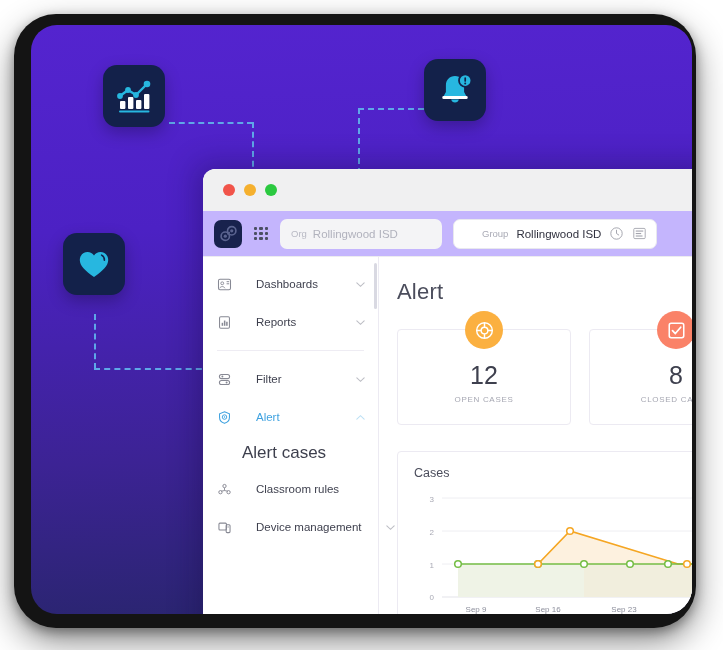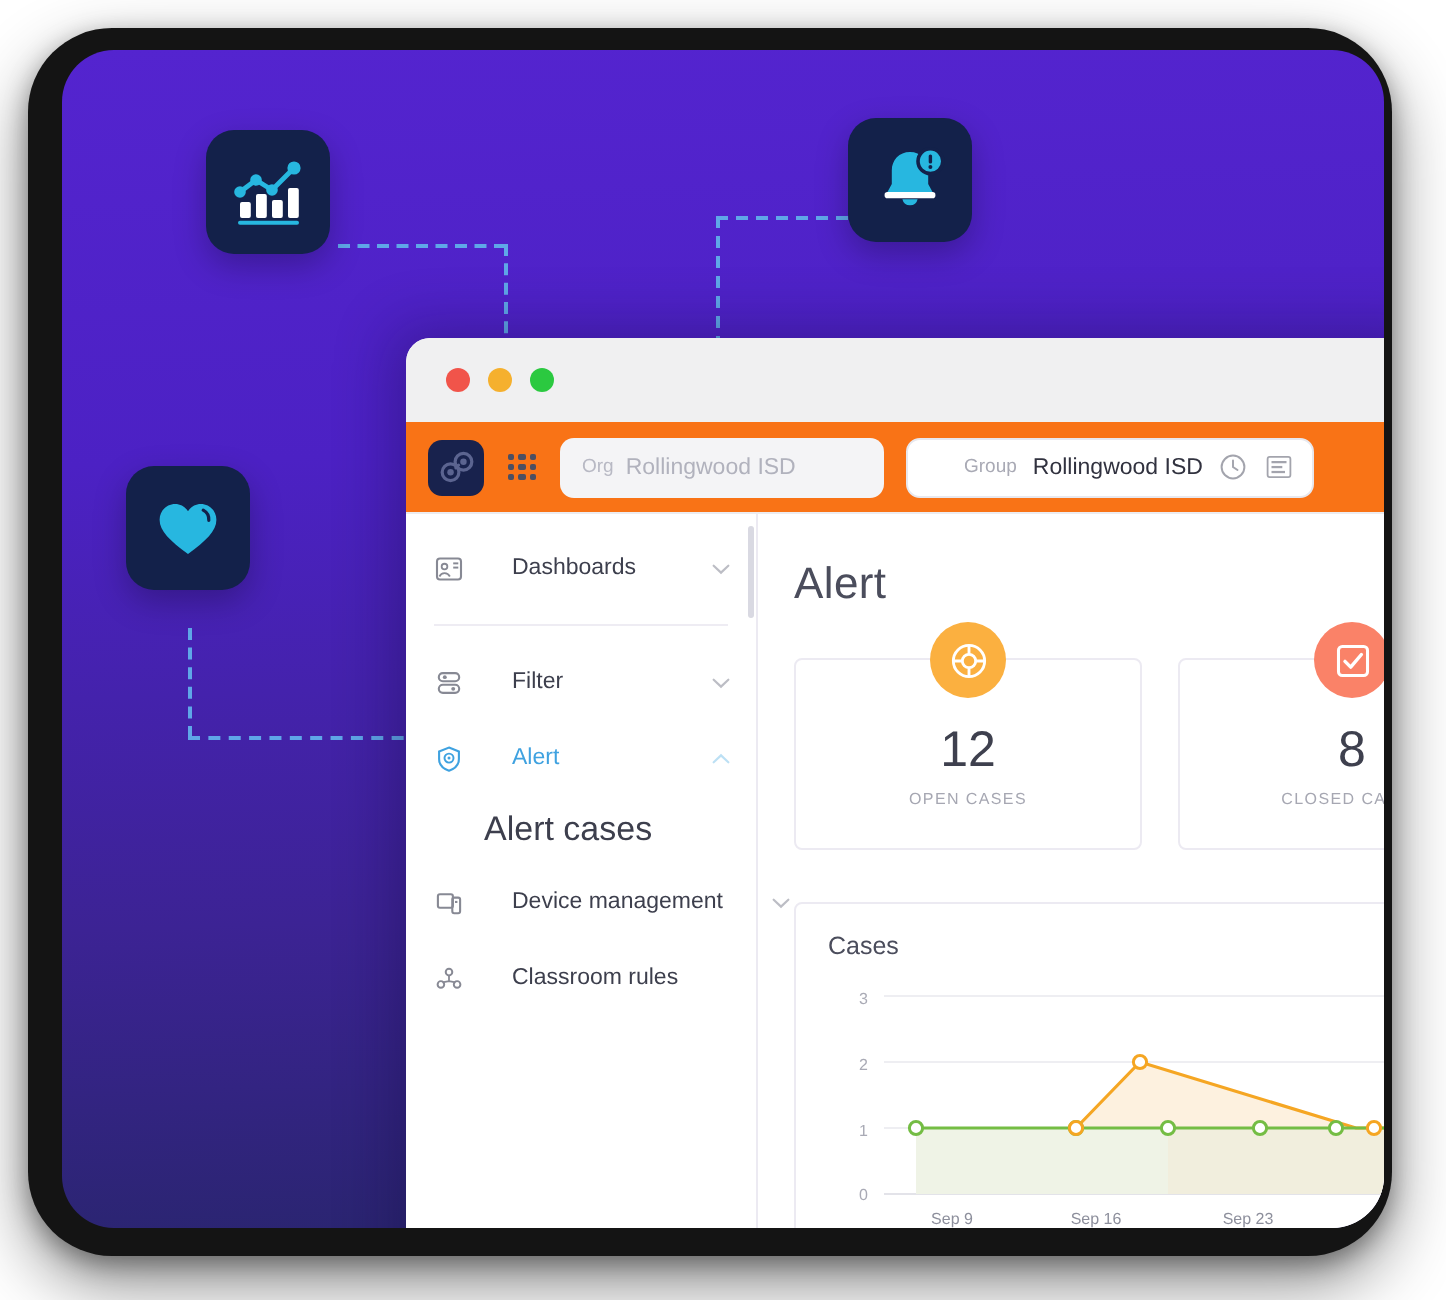--- a/index.html
+++ b/index.html
@@ -61,21 +61,21 @@
     display: flex; align-items: center; padding-left: 20px; gap: 9px;
     border-radius: 12px 0 0 0;
   }
   .dot { width: 12px; height: 12px; border-radius: 50%; }
   .dot.r { background: #f1544a; }
   .dot.y { background: #f5b02e; }
   .dot.g { background: #2bc940; }
 
   
   .appbar {
-    height: 46px; background: #f97316;
+    height: 46px; background: #c4b5fd;
     display: flex; align-items: center; gap: 11px;
     padding: 0 12px 0 11px;
     border-bottom: 1px solid #ececf0;
   }
   .logo-tile {
     width: 28px; height: 28px; border-radius: 7px;
     background: #18224d;
     display: flex; align-items: center; justify-content: center;
     flex: 0 0 auto;
   }
@@ -271,20 +271,32 @@
               <path d="M3.6 15 C5 12 9 12 10.6 15" fill="none" stroke="#5a5c6b" stroke-width="1.2"></path>
               <rect x="12.8" y="5.6" width="3.4" height="1.3" fill="#5a5c6b"></rect>
               <rect x="12.8" y="8.4" width="3.4" height="1.3" fill="#5a5c6b"></rect>
             </svg>
             <span class="nav-label">Dashboards</span>
             <svg class="chev" viewBox="0 0 12 12">
               <path d="M2 4.2 L6 8 L10 4.2" fill="none" stroke="#7c7e8c" stroke-width="1.2" stroke-linecap="round"></path>
             </svg>
           </div>
 
+          <div class="nav-item">
+            <svg class="nav-icon" viewBox="0 0 20 20">
+              <rect x="3.4" y="2.4" width="13.2" height="15.2" rx="1.6" fill="none" stroke="#5a5c6b" stroke-width="1.4"></rect>
+              <rect x="6.2" y="10.4" width="2" height="4" fill="#5a5c6b"></rect>
+              <rect x="9.2" y="7.4" width="2" height="7" fill="#5a5c6b"></rect>
+              <rect x="12.2" y="9.0" width="2" height="5.4" fill="#5a5c6b"></rect>
+            </svg>
+            <span class="nav-label">Reports</span>
+            <svg class="chev" viewBox="0 0 12 12">
+              <path d="M2 4.2 L6 8 L10 4.2" fill="none" stroke="#7c7e8c" stroke-width="1.2" stroke-linecap="round"></path>
+            </svg>
+          </div>
 
           <div class="nav-divider"></div>
 
           <div class="nav-item">
             <svg class="nav-icon" viewBox="0 0 20 20">
               <rect x="3.2" y="3.4" width="13.6" height="5.4" rx="2.7" fill="none" stroke="#5a5c6b" stroke-width="1.4"></rect>
               <rect x="3.2" y="11.2" width="13.6" height="5.4" rx="2.7" fill="none" stroke="#5a5c6b" stroke-width="1.4"></rect>
               <circle cx="7.2" cy="6.1" r="1.3" fill="#5a5c6b"></circle>
               <circle cx="12.8" cy="13.9" r="1.3" fill="#5a5c6b"></circle>
             </svg>
@@ -305,38 +317,38 @@
               <path d="M2 7.8 L6 4 L10 7.8" fill="none" stroke="#7cc2ea" stroke-width="1.2" stroke-linecap="round"></path>
             </svg>
           </div>
 
           <div class="nav-sub">
             <span>Alert cases</span>
           </div>
 
           <div class="nav-item">
             <svg class="nav-icon" viewBox="0 0 20 20">
-              <rect x="2.6" y="4.2" width="10" height="9" rx="1.3" fill="none" stroke="#5a5c6b" stroke-width="1.4"></rect>
-              <rect x="12.2" y="6.4" width="5.2" height="10.4" rx="1.3" fill="none" stroke="#5a5c6b" stroke-width="1.4"></rect>
-              <rect x="14.0" y="8.6" width="1.6" height="1.4" fill="#5a5c6b"></rect>
-            </svg>
-            <span class="nav-label">Device management</span>
-            <svg class="chev" viewBox="0 0 12 12">
-              <path d="M2 4.2 L6 8 L10 4.2" fill="none" stroke="#7c7e8c" stroke-width="1.2" stroke-linecap="round"></path>
-            </svg>
-          </div>
-
-          <div class="nav-item">
-            <svg class="nav-icon" viewBox="0 0 20 20">
               <circle cx="10" cy="5.4" r="2.2" fill="none" stroke="#5a5c6b" stroke-width="1.3"></circle>
               <circle cx="4.6" cy="13.6" r="2.2" fill="none" stroke="#5a5c6b" stroke-width="1.3"></circle>
               <circle cx="15.4" cy="13.6" r="2.2" fill="none" stroke="#5a5c6b" stroke-width="1.3"></circle>
               <path d="M10 7.8 V11.4 M10 11.4 L5.6 12.2 M10 11.4 L14.4 12.2" fill="none" stroke="#5a5c6b" stroke-width="1.2"></path>
             </svg>
             <span class="nav-label">Classroom rules</span>
+          </div>
+
+          <div class="nav-item">
+            <svg class="nav-icon" viewBox="0 0 20 20">
+              <rect x="2.6" y="4.2" width="10" height="9" rx="1.3" fill="none" stroke="#5a5c6b" stroke-width="1.4"></rect>
+              <rect x="12.2" y="6.4" width="5.2" height="10.4" rx="1.3" fill="none" stroke="#5a5c6b" stroke-width="1.4"></rect>
+              <rect x="14.0" y="8.6" width="1.6" height="1.4" fill="#5a5c6b"></rect>
+            </svg>
+            <span class="nav-label">Device management</span>
+            <svg class="chev" viewBox="0 0 12 12">
+              <path d="M2 4.2 L6 8 L10 4.2" fill="none" stroke="#7c7e8c" stroke-width="1.2" stroke-linecap="round"></path>
+            </svg>
           </div>
         </div>
 
         <div class="main">
 
           <div class="page-title">Alert</div>
 
           <div class="cards">
 
             <div class="stat-card">

